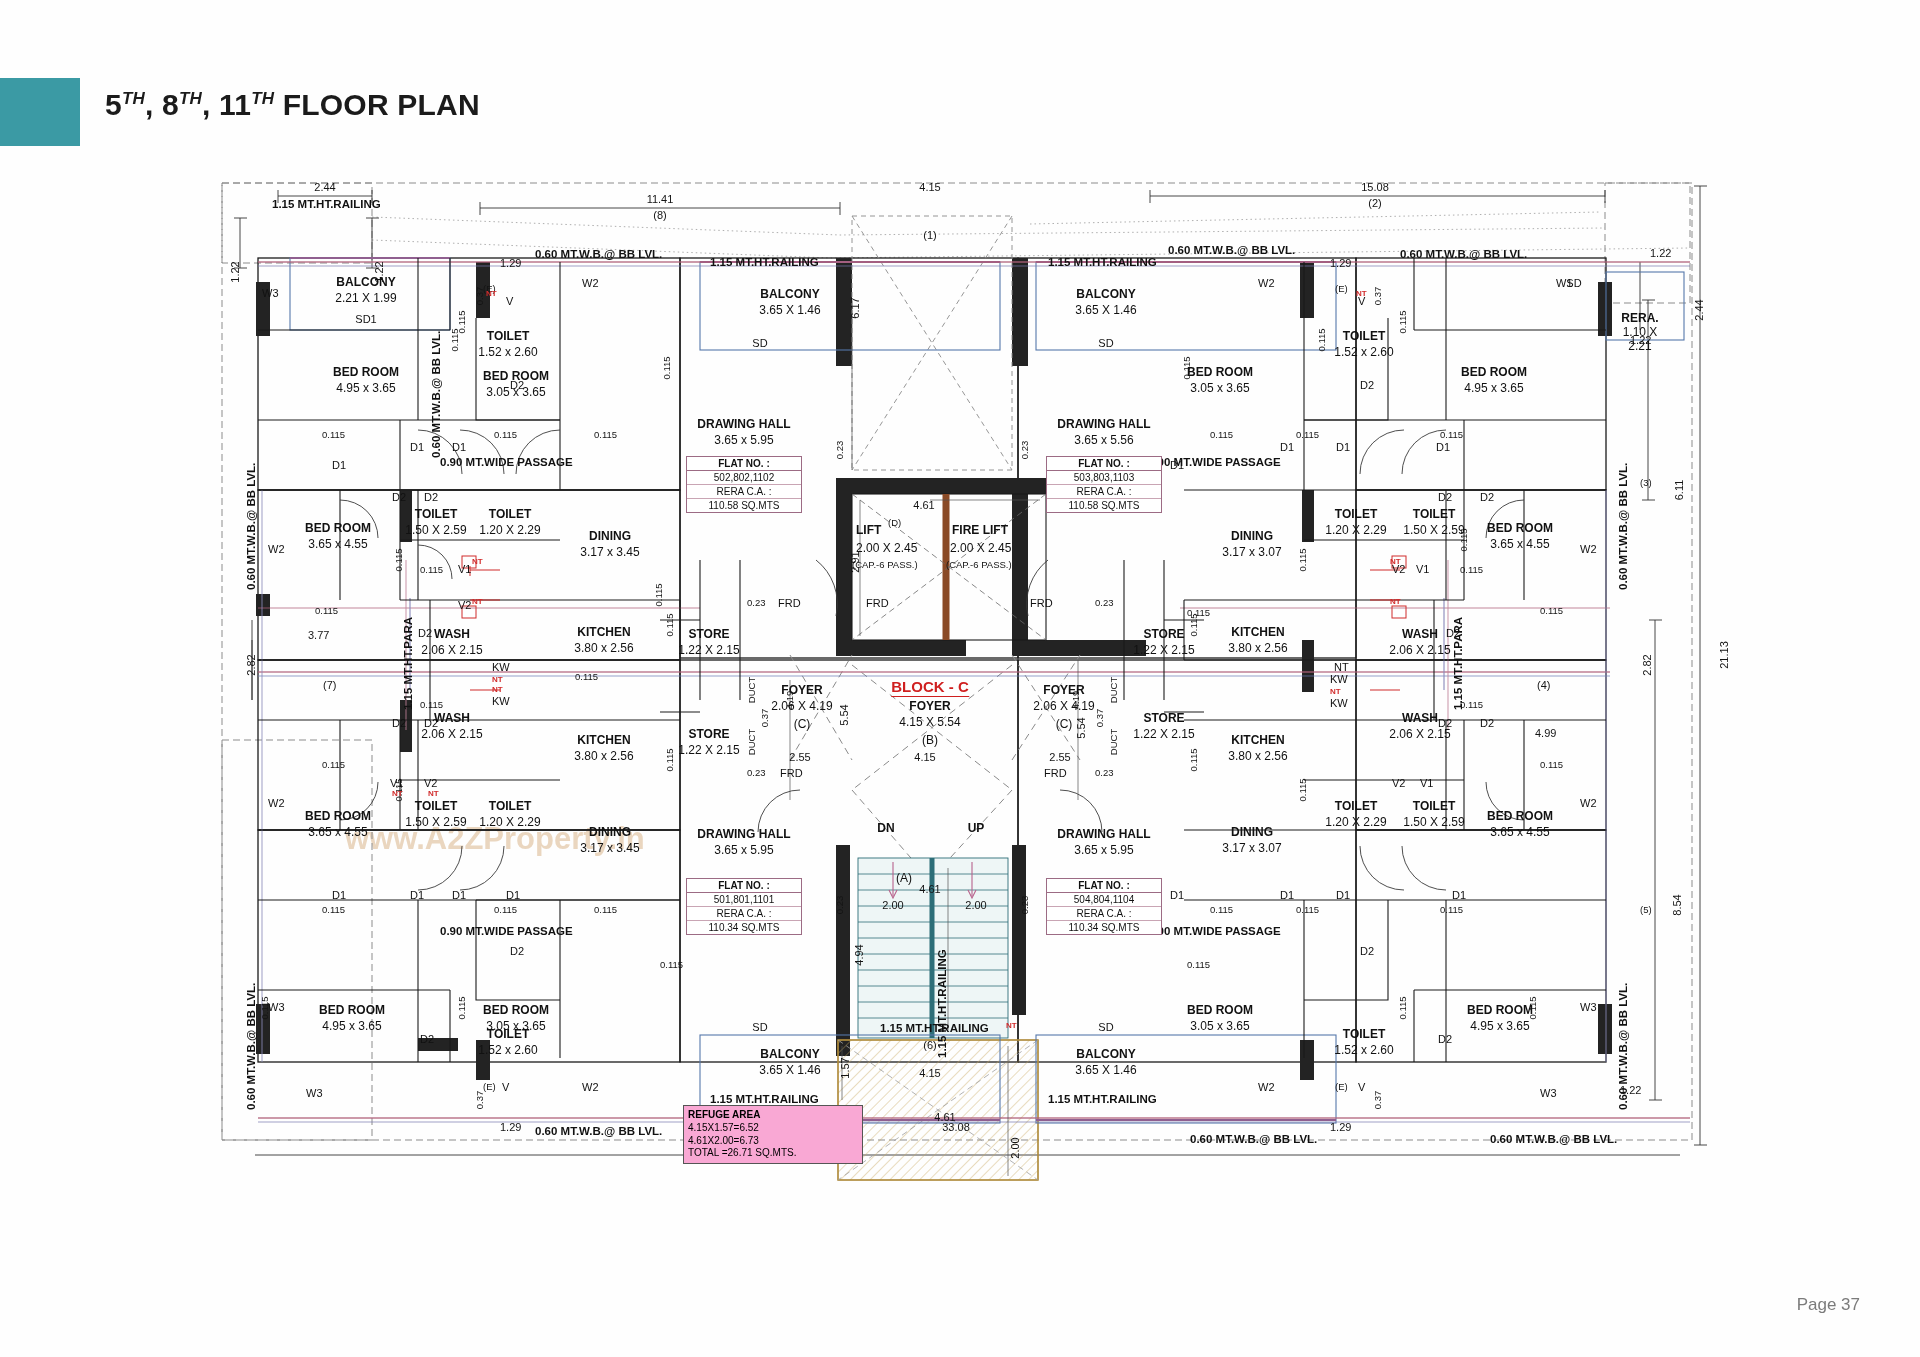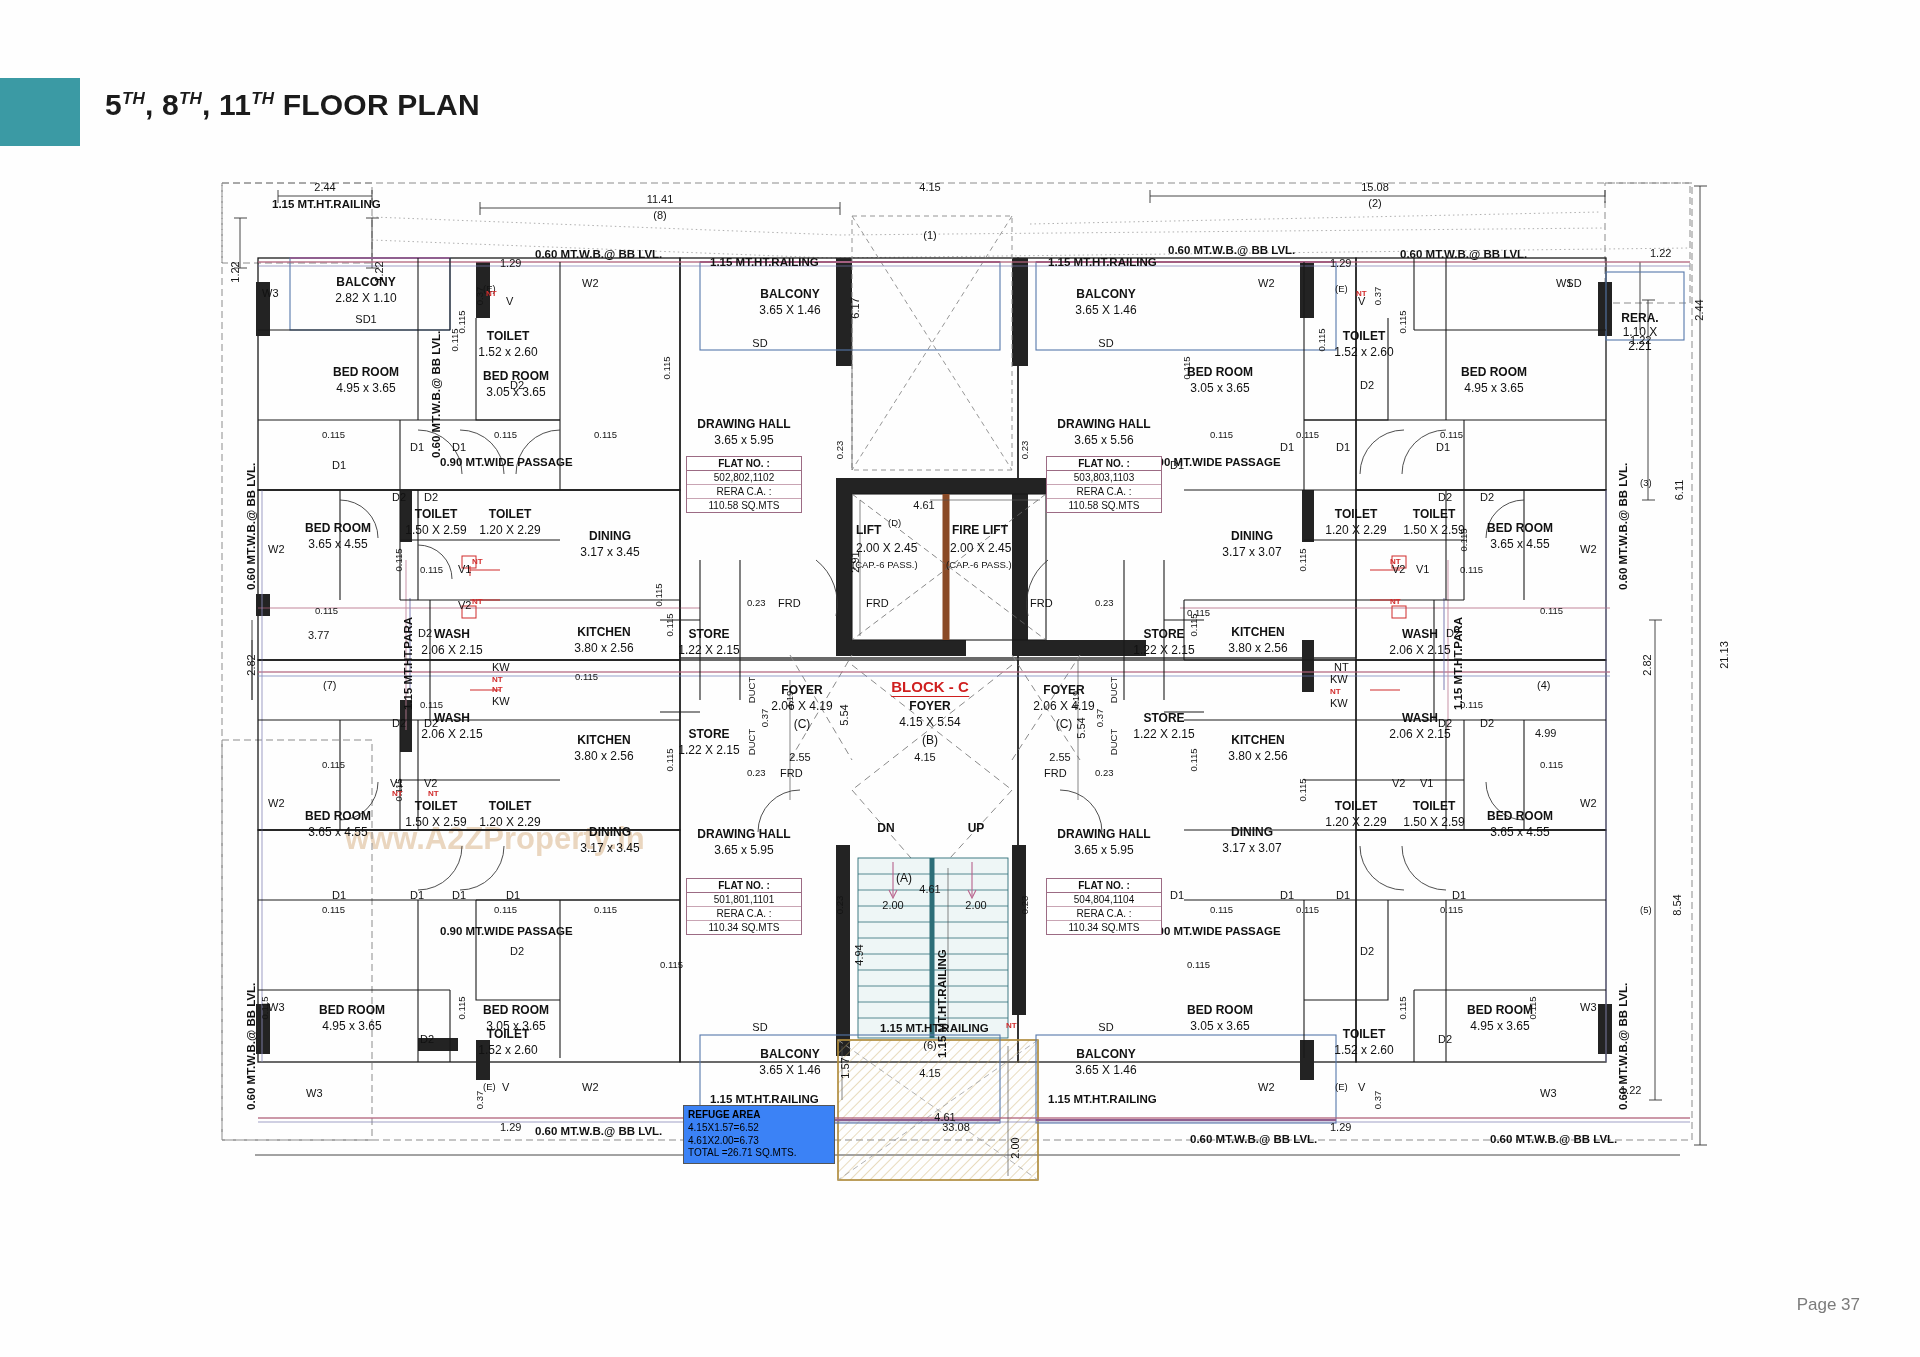--- a/index.html
+++ b/index.html
@@ -72,21 +72,21 @@
   .flatbox {
     position: absolute; border: 1px solid #9c6b84;
     background: #fff; text-align: center;
     font-size: 10px; color: #111; padding: 0;
   }
   .flatbox .hd { font-weight: bold; border-bottom: 1px solid #9c6b84; padding: 1px 4px; }
   .flatbox .ln { border-bottom: 1px solid #c9a5b4; padding: 1px 4px; }
   .flatbox .ln:last-child { border-bottom: none; }
   #refuge-box {
     position: absolute; left: 683px; top: 1105px;
-    width: 152px; border: 1px solid #555; background: #3b82f6;
+    width: 180px; border: 1px solid #555; background: #f9a8d4;
     font-size: 10px; padding: 3px 4px; line-height: 1.28;
   }
   #refuge-box .t { font-weight: bold; }
 </style>
 </head>
 <body>
 
 <div id="page">
 
   <div id="accent-bar"></div>
@@ -479,21 +479,21 @@
     <div class="txt note" style="left:1148px; top:456px;">0.90 MT.WIDE PASSAGE</div>
     <div class="txt note" style="left:1148px; top:925px;">0.90 MT.WIDE PASSAGE</div>
     <div class="txt note" style="left:710px; top:1093px;">1.15 MT.HT.RAILING</div>
     <div class="txt note" style="left:1048px; top:1093px;">1.15 MT.HT.RAILING</div>
     <div class="txt note" style="left:535px; top:1125px;">0.60 MT.W.B.@ BB LVL.</div>
     <div class="txt note" style="left:1190px; top:1133px;">0.60 MT.W.B.@ BB LVL.</div>
     <div class="txt note" style="left:1490px; top:1133px;">0.60 MT.W.B.@ BB LVL.</div>
     <div class="txt note" style="left:936px; top:1058px; transform:rotate(-90deg); transform-origin:0 0;">1.15 MT.HT.RAILING</div>
 
     <div class="txt rm ctr" style="left:366px; top:276px;">BALCONY</div>
-    <div class="txt rmd ctr" style="left:366px; top:292px;">2.82 X 1.10</div>
+    <div class="txt rmd ctr" style="left:366px; top:292px;">2.21 X 1.99</div>
     <div class="txt tag ctr" style="left:366px; top:314px;">SD1</div>
     <div class="txt tag" style="left:262px; top:288px;">W3</div>
     <div class="txt rm ctr" style="left:366px; top:366px;">BED ROOM</div>
     <div class="txt rmd ctr" style="left:366px; top:382px;">4.95 x 3.65</div>
     <div class="txt rm ctr" style="left:338px; top:522px;">BED ROOM</div>
     <div class="txt rmd ctr" style="left:338px; top:538px;">3.65 x 4.55</div>
     <div class="txt tag" style="left:268px; top:544px;">W2</div>
     <div class="txt rm ctr" style="left:516px; top:370px;">BED ROOM</div>
     <div class="txt rmd ctr" style="left:516px; top:386px;">3.05 x 3.65</div>
     <div class="txt tag" style="left:582px; top:278px;">W2</div>

